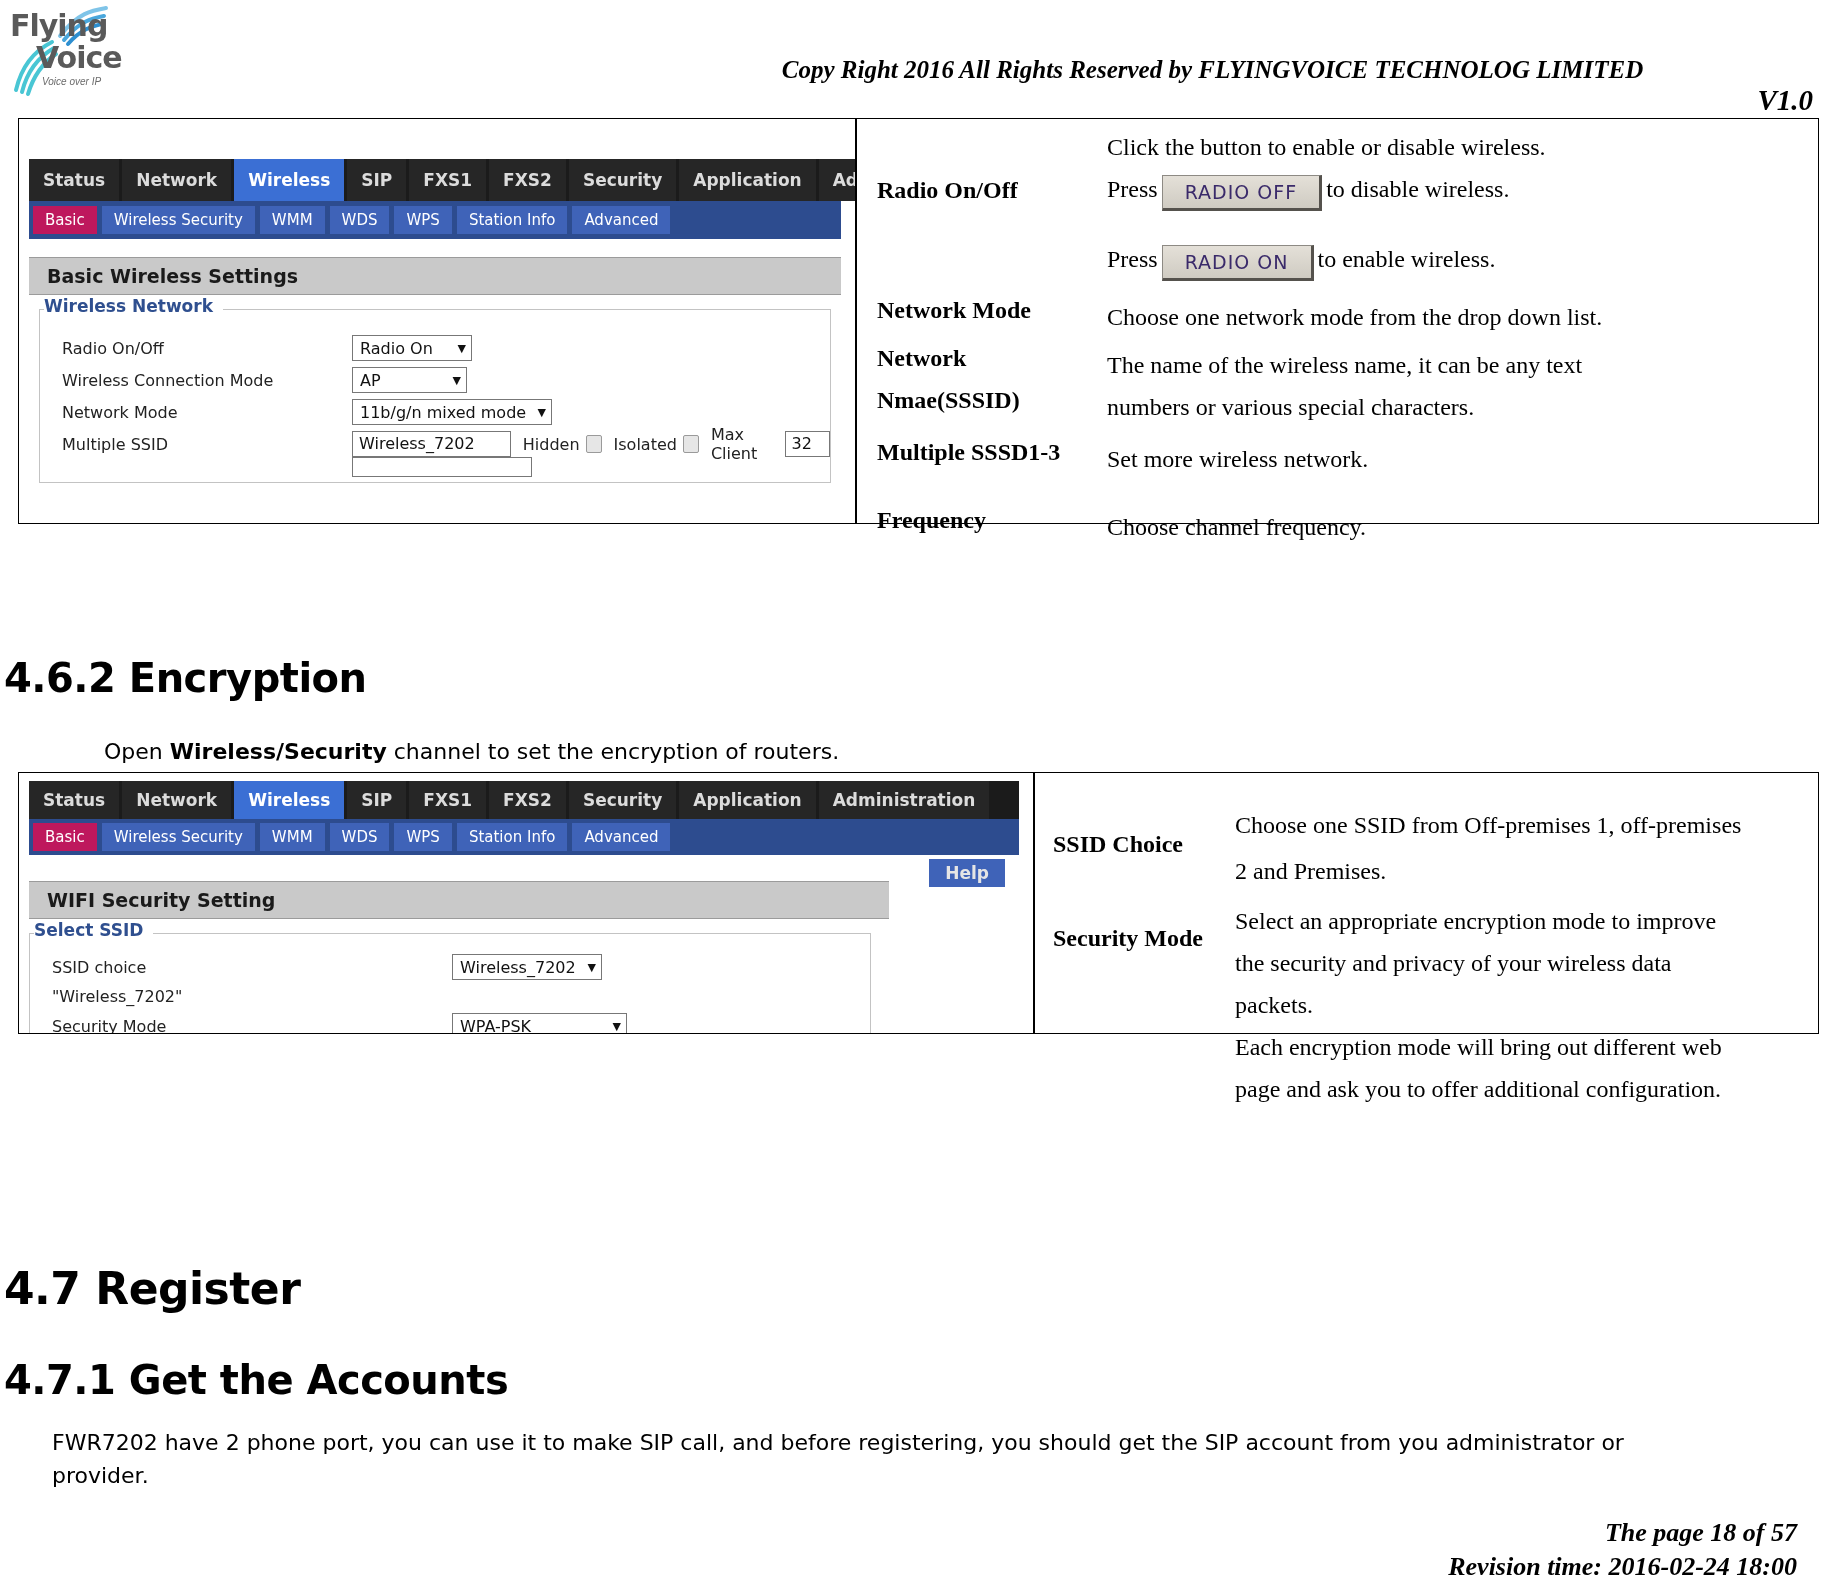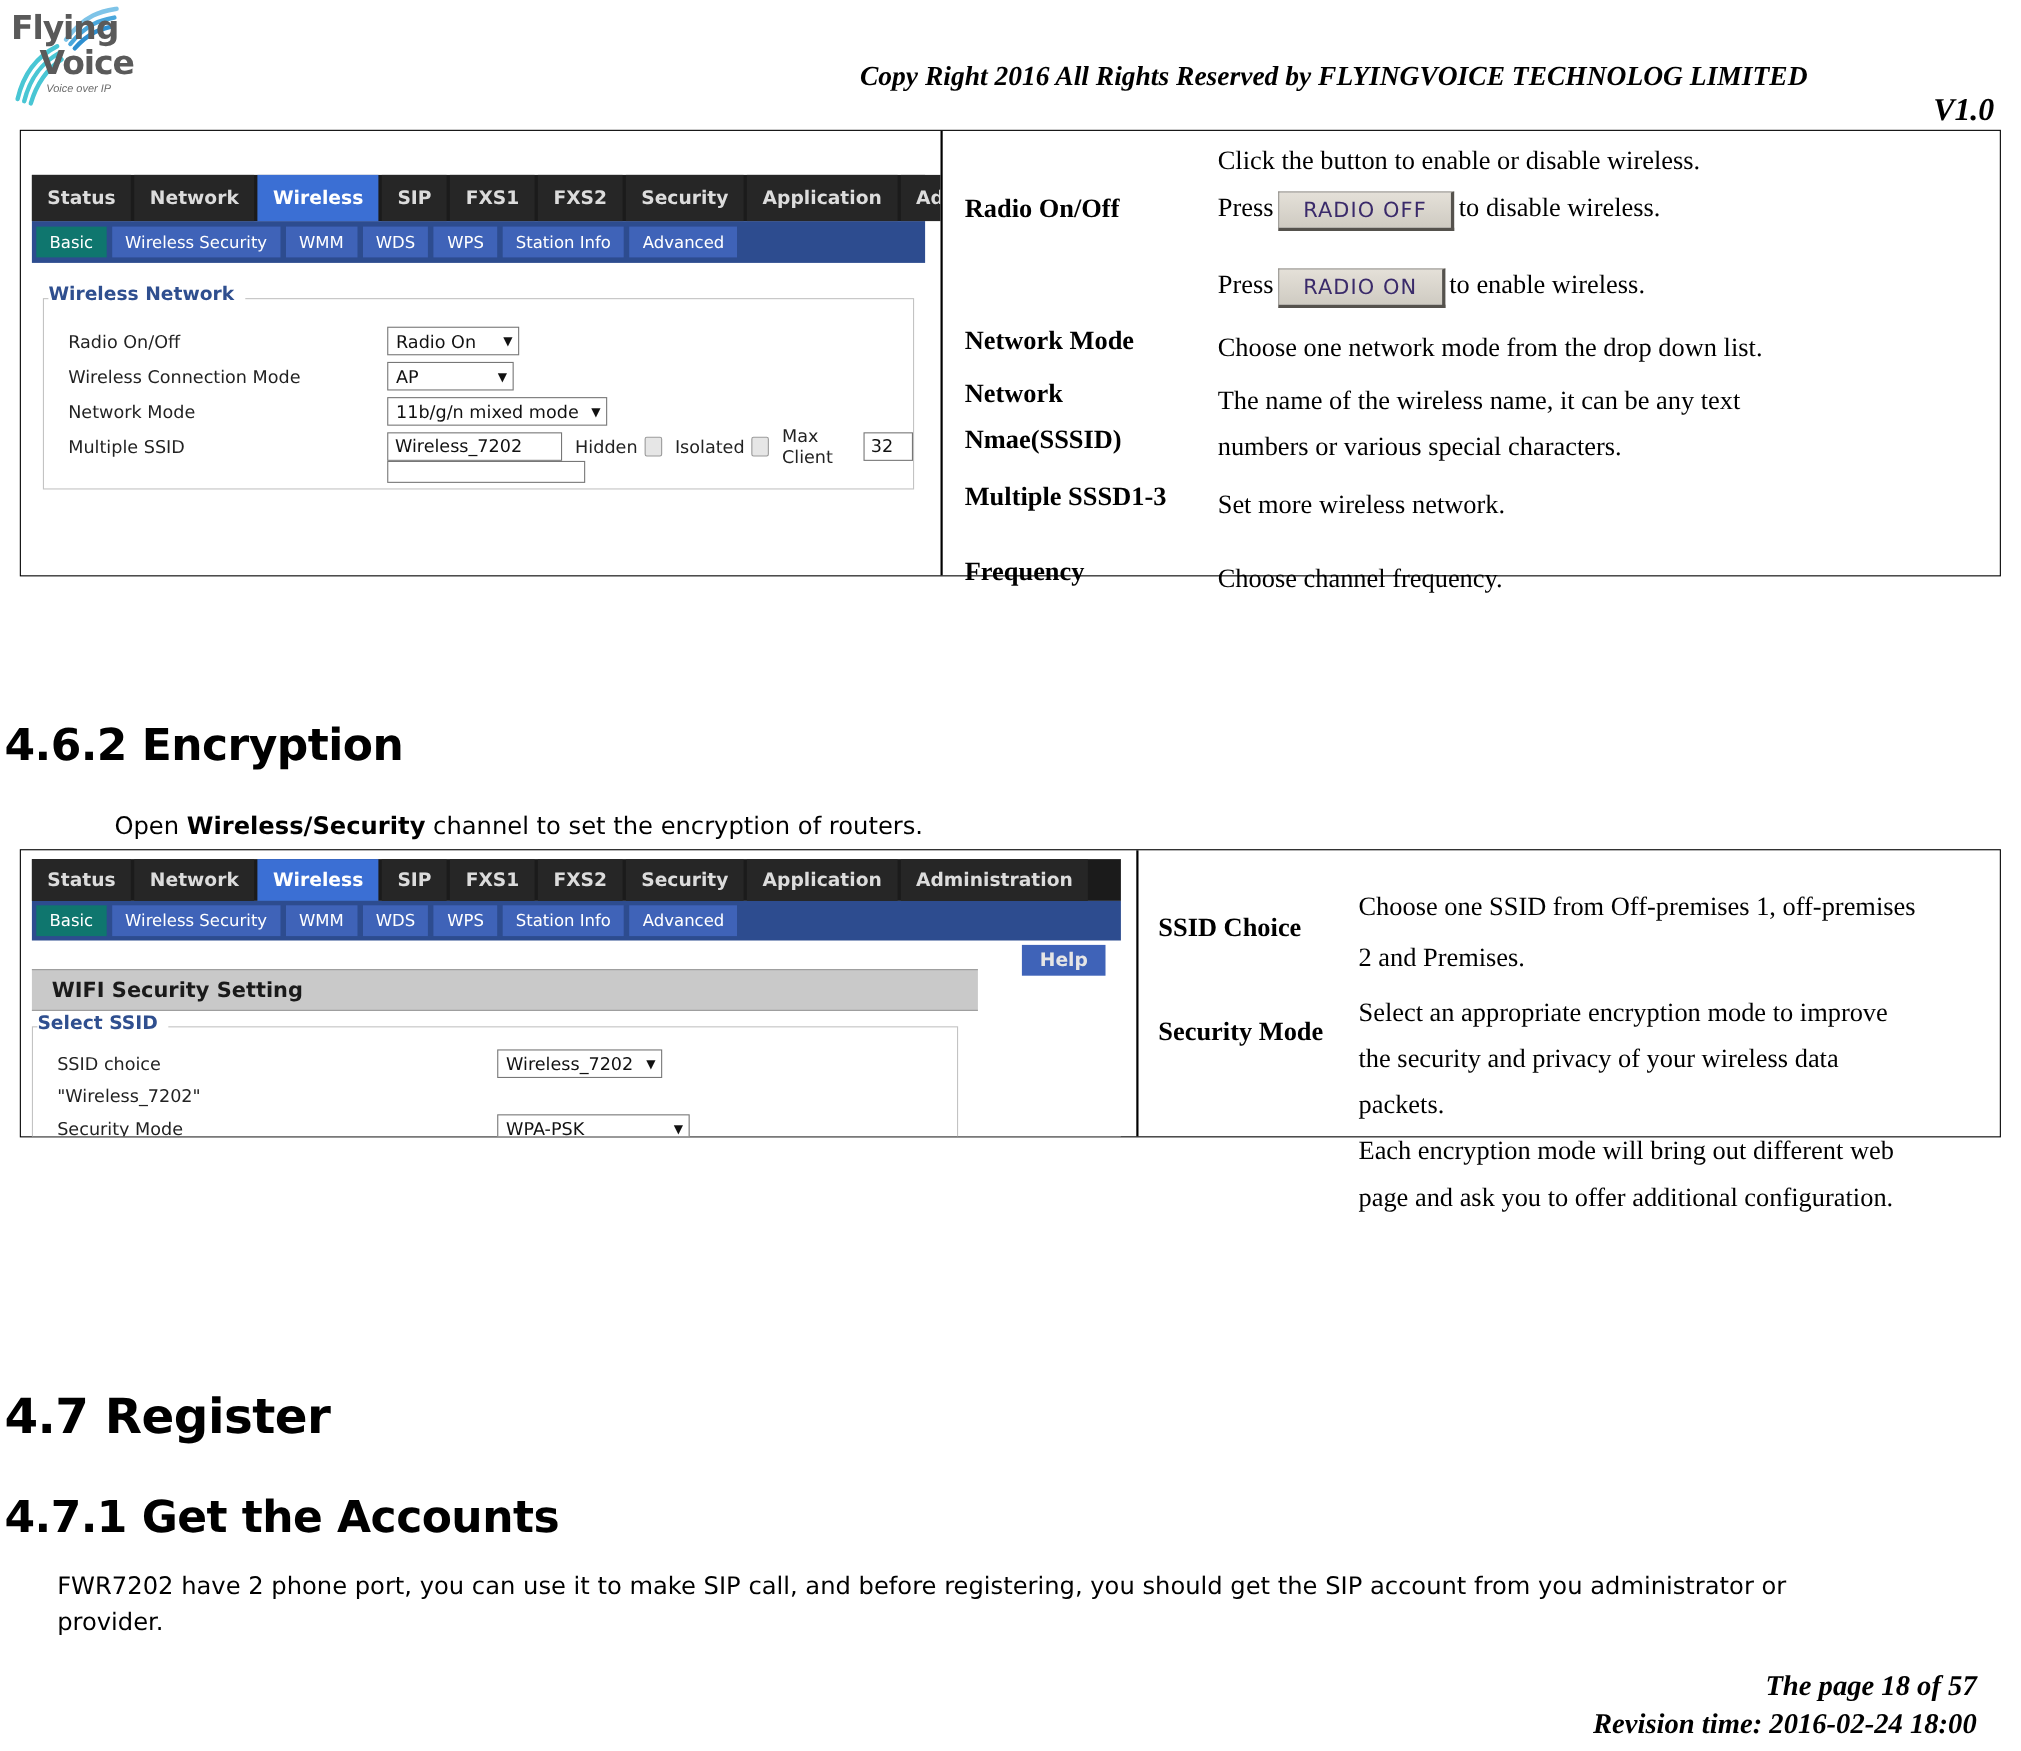--- a/index.html
+++ b/index.html
@@ -148,21 +148,21 @@
     color: #ffffff;
     font-family: "DejaVu Sans", sans-serif;
     font-size: 15px;
     padding: 4px 12px;
     margin-right: 5px;
     height: 28px;
     box-sizing: border-box;
     white-space: nowrap;
   }
   .subnav .sub-tab.active {
-    background: #0f766e;
+    background: #be185d;
   }
 
   .panel-title {
     background: #c9c9c9;
     border-top: 1px solid #9b9b9b;
     border-bottom: 1px solid #9b9b9b;
     font-family: "DejaVu Sans", sans-serif;
     font-weight: bold;
     font-size: 19px;
     color: #1a1a1a;
@@ -367,20 +367,21 @@
         <div class="sub-tab">Wireless Security</div>
         <div class="sub-tab">WMM</div>
         <div class="sub-tab">WDS</div>
         <div class="sub-tab">WPS</div>
         <div class="sub-tab">Station Info</div>
         <div class="sub-tab">Advanced</div>
       </div>
 
       <div style="height:18px;"></div>
 
+      <div class="panel-title">Basic Wireless Settings</div>
 
       <div class="fieldset">
         <div class="legend">Wireless Network</div>
 
         <div class="form-row">
           <span class="f-label">Radio On/Off</span>
           <span class="sel" style="width:120px;">
             <span>Radio On</span>
             <span class="caret">▼</span>
           </span>

